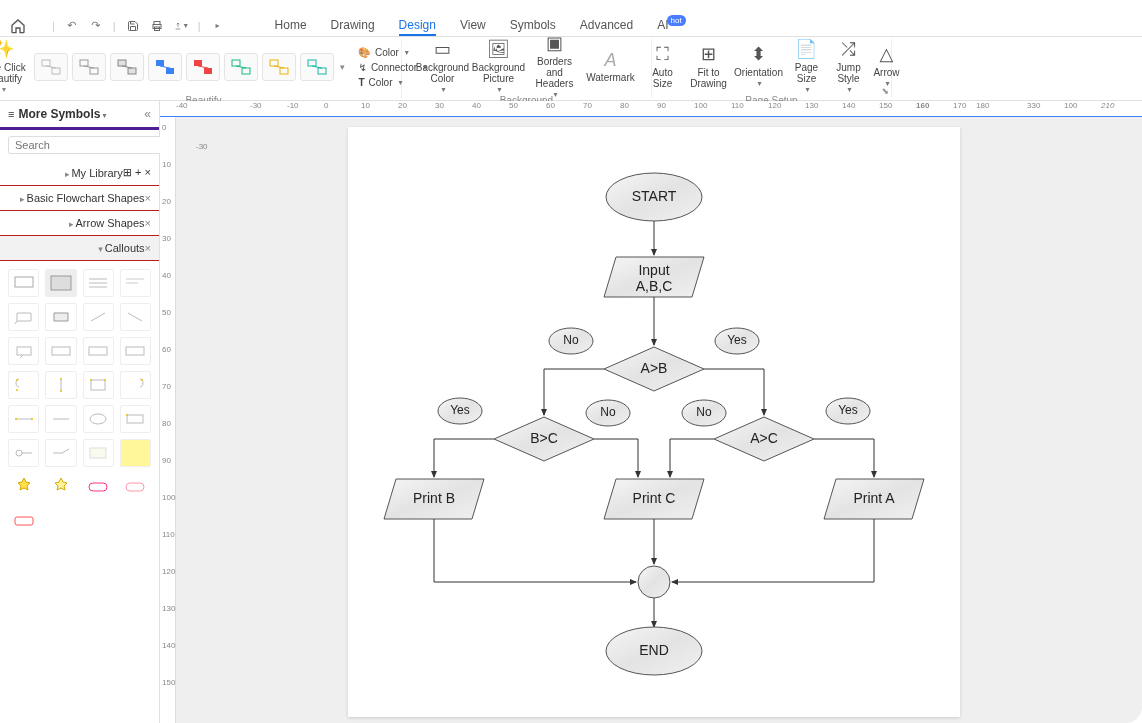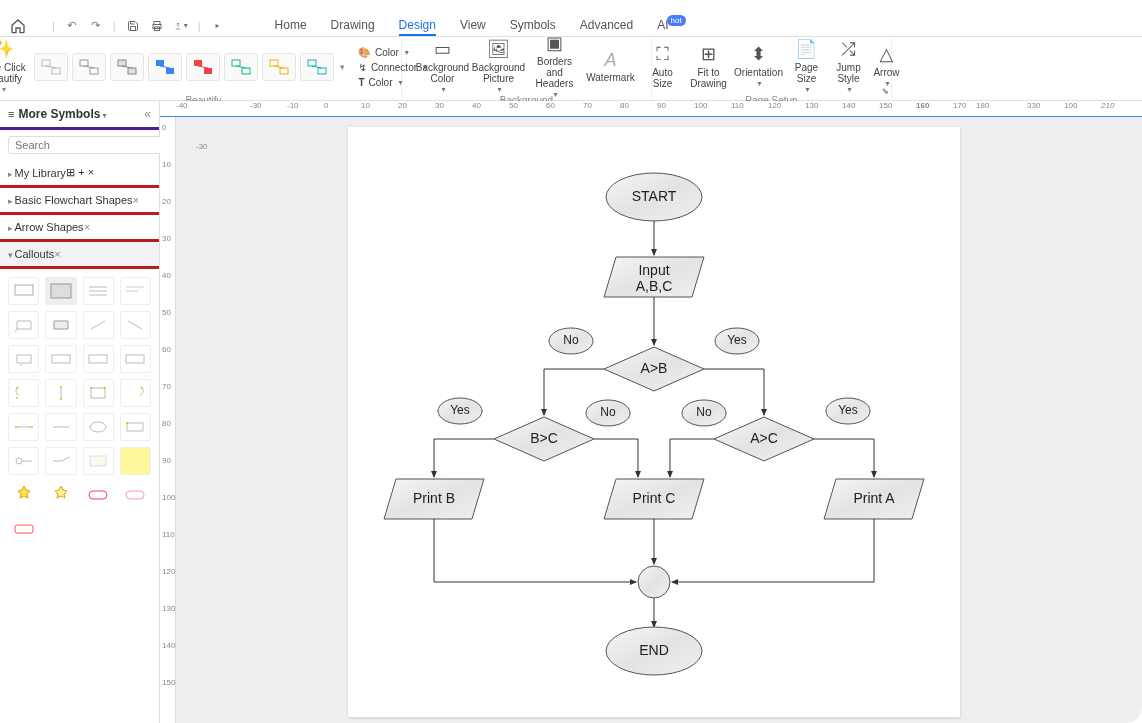--- a/index.html
+++ b/index.html
@@ -37,21 +37,21 @@
 
 
 .side { width:160px; border-right:1px solid #e0e0e0; display:flex; flex-direction:column; font-size:11px; color:#333; background:#fff; }
 .side-header { display:flex; align-items:center; justify-content:space-between; padding:6px 8px; border-bottom:3px solid #4c1d95; }
 .side-header .title { font-weight:bold; font-size:12px; }
 .collapse-icon { font-size:12px; color:#888; cursor:pointer; }
 .search-row { display:flex; gap:4px; padding:6px 8px; }
 .search-row input { flex:1; border:1px solid #ddd; border-radius:3px; padding:2px 6px; font-size:11px; }
 .search-btn { background:#1a73e8; color:#fff; border:none; border-radius:3px; padding:2px 8px; font-size:11px; cursor:pointer; }
 .lib-row { display:flex; align-items:center; justify-content:space-between; padding:5px 8px; border-bottom:1px solid #f1f1f1; }
-.lib-group { padding:6px 8px; border-bottom:3px solid #b91c1c; display:flex; align-items:center; justify-content:flex-start; cursor:pointer; }
+.lib-group { padding:6px 8px; border-bottom:1px solid #b91c1c; display:flex; align-items:center; justify-content:flex-end; cursor:pointer; }
 .lib-group.active { background:#f2f2f2; }
 .shape-grid { display:grid; grid-template-columns:repeat(4,1fr); gap:6px; padding:8px; }
 .shape-cell { height:28px; border:1px solid #eee; border-radius:2px; display:flex; align-items:center; justify-content:center; cursor:pointer; background:#fff; }
 .shape-cell.yellow { background:#fff799; }
 
 
 .canvas-wrap { flex:1; background:#efefef; display:flex; flex-direction:column; position:relative; }
 .ruler-h { height:16px; background:#fff; border-bottom:1px solid #3b82f6; display:flex; font-size:9px; color:#888; position:relative; }
 .ruler-h .tick { position:absolute; top:0; font-size:8px; }
 .canvas-body { flex:1; display:flex; }

